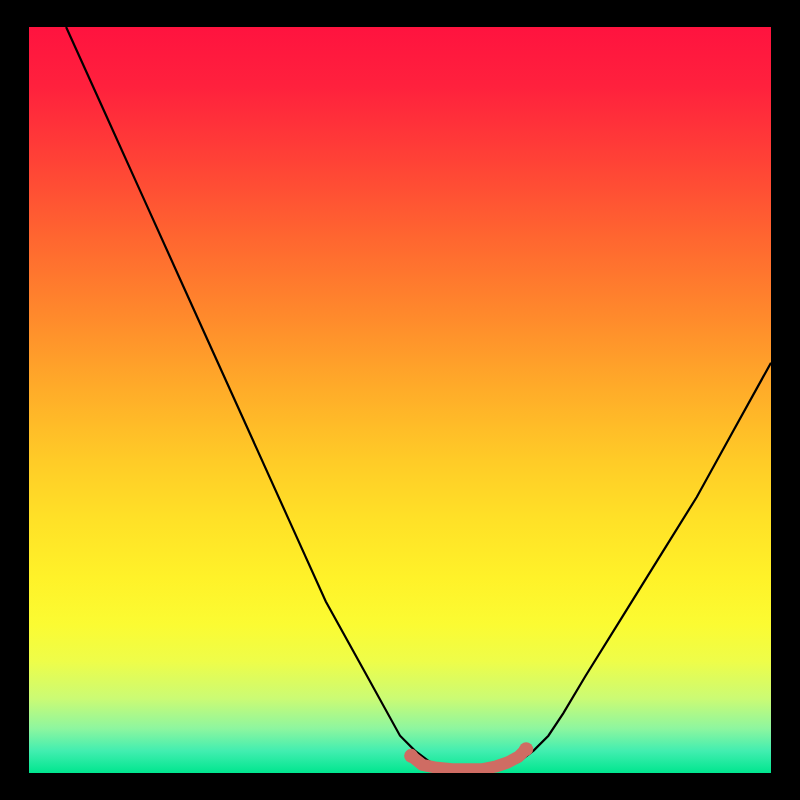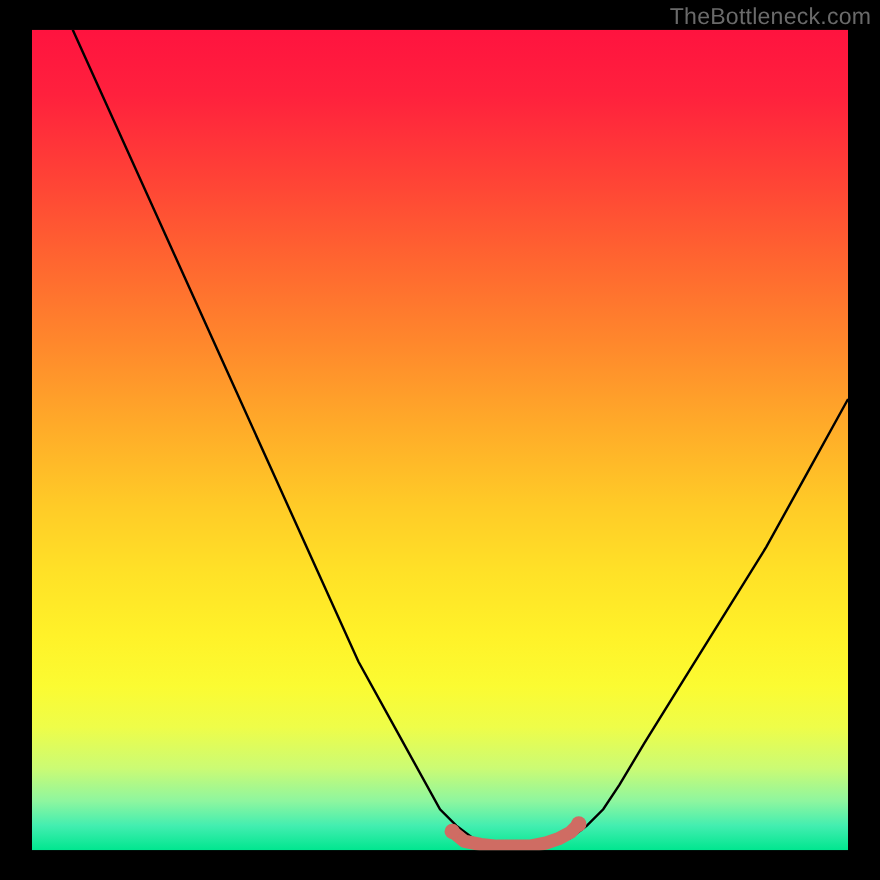--- a/index.html
+++ b/index.html
@@ -37,21 +37,20 @@
   .plot-svg {
     width: 742px;
     height: 746px;
     display: block;
   }
 </style>
 </head>
 <body>
 
 <div class="outer">
-  <div class="watermark">TheBottleneck.com</div>
 
   <div class="plot-wrap">
     <svg class="plot-svg" viewBox="0 0 742 746">
       <defs>
         <linearGradient id="bggrad" x1="0" y1="0" x2="0" y2="1">
             <stop offset="0.00%" stop-color="#ff133f"></stop>
             <stop offset="8.00%" stop-color="#ff213d"></stop>
             <stop offset="18.00%" stop-color="#ff4236"></stop>
             <stop offset="28.00%" stop-color="#ff6530"></stop>
             <stop offset="38.00%" stop-color="#ff872c"></stop>

